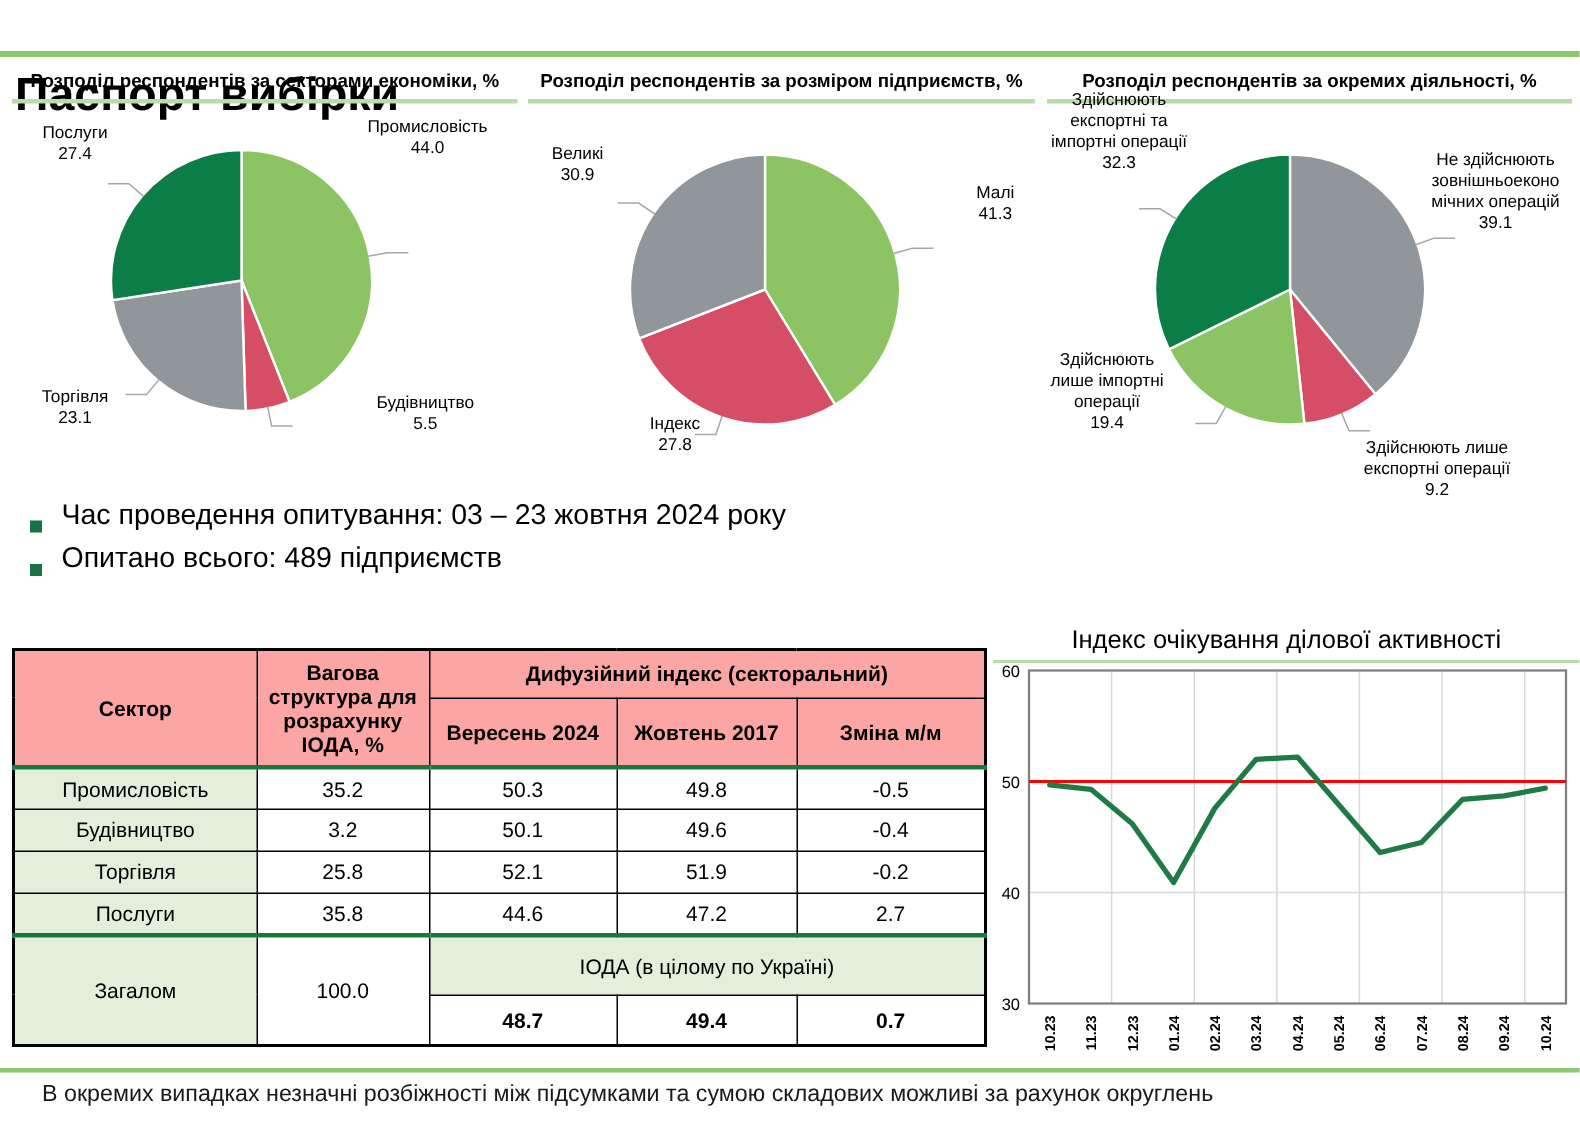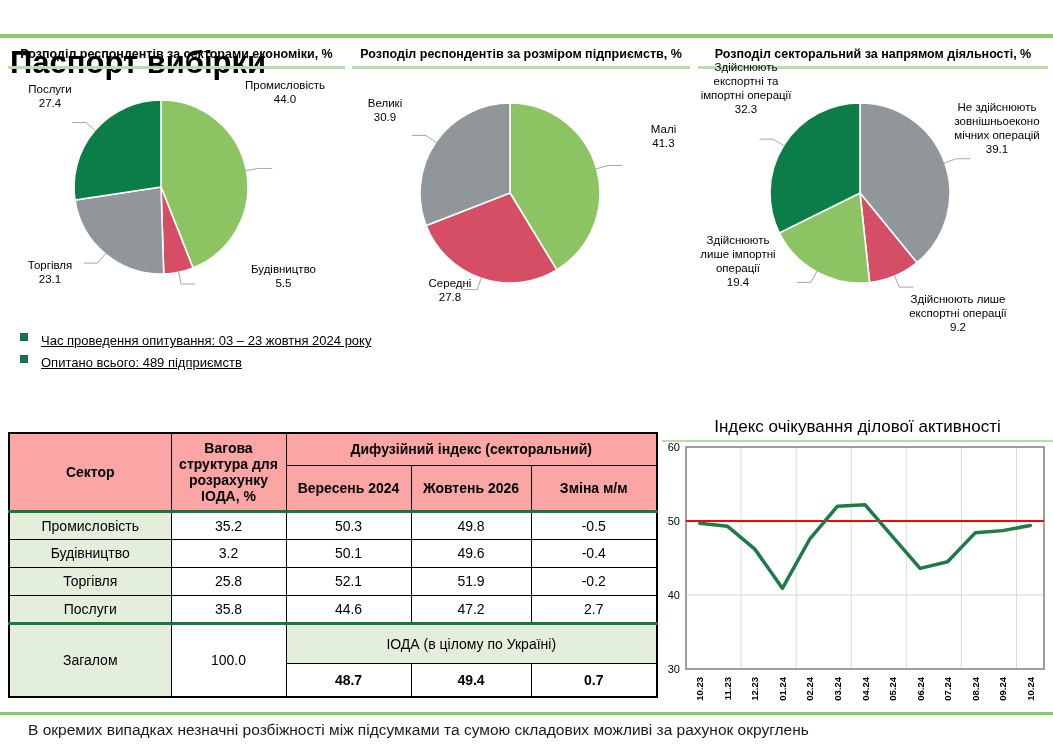--- a/index.html
+++ b/index.html
@@ -15,21 +15,21 @@
   .pie-panel { position:absolute; top:40px; height:294px; }
   #pie-panel-0 { left:8px;   width:337px; }
   #pie-panel-1 { left:352px; width:338px; }
   #pie-panel-2 { left:698px; width:350px; }
   .pie-title { text-align:center; font-weight:bold; font-size:12.5px; margin-top:8px; line-height:1.1; }
   .pie-rule { height:3px; background:#b9dcaa; margin-top:4px; }
   .pie-svg { position:absolute; left:0; top:30px; }
   .pie-label { position:absolute; font-size:11.5px; line-height:1.22; text-align:center; }
 
   .bullets { position:absolute; top:333px; left:20px; list-style:none; margin:0; padding:0; }
-  .bullet { display:flex; align-items:flex-start; margin-bottom:7px; font-size:13px;text-decoration:underline; }
+  .bullet { display:flex; align-items:flex-end; margin-bottom:7px; font-size:19px; }
   .bullet .sq { width:8px; height:8px; background:#177245; margin-right:13px; flex:none; }
 
   table.data {
     position:absolute; top:432px; left:8px; width:648px;
     border-collapse:collapse; table-layout:fixed; border:2px solid #000;
   }
   table.data th, table.data td {
     border:1px solid #000; font-size:14px; padding:2px 4px;
     text-align:center; vertical-align:middle;
   }
@@ -97,27 +97,27 @@
     </svg>
   <div class="pie-label" style="left:2px; top:56px; width:62px;">
     <div>Великі</div>
     <div>30.9</div>
   </div>
   <div class="pie-label" style="left:284px; top:82px; width:55px;">
     <div>Малі</div>
     <div>41.3</div>
   </div>
   <div class="pie-label" style="left:58px; top:236px; width:80px;">
-    <div>Середні</div>
+    <div>Індекс</div>
     <div>27.8</div>
   </div>
 </section>
 
 <section class="pie-panel" id="pie-panel-2">
-  <div class="pie-title">Розподіл секторальний за напрямом діяльності, %</div>
+  <div class="pie-title">Розподіл респондентів за окремих діяльності, %</div>
   <div class="pie-rule"></div>
   <svg class="pie-svg" width="350" height="264">
       <path d="M162,123 L162,33 A90,90 0 0 1 218.93131457218118,192.70527541788607 Z" fill="#909699" stroke="#ffffff" stroke-width="1.6"></path>
       <polyline points="245.83268676308236,93.11554534406034 258.07791067229664,88.7504002819568 272.07791067229664,88.7504002819568" fill="none" stroke="#a6a6a6" stroke-width="1"></polyline>
       <path d="M162,123 L218.93131457218118,192.70527541788607 A90,90 0 0 1 171.59500388477338,212.4870711357299 Z" fill="#d64d66" stroke="#ffffff" stroke-width="1.6"></path>
       <polyline points="196.31697531268827,205.11787384844024 201.32956721229442,217.1126194667517 215.32956721229442,217.1126194667517" fill="none" stroke="#a6a6a6" stroke-width="1"></polyline>
       <path d="M162,123 L171.59500388477338,212.4870711357299 A90,90 0 0 1 81.30230668932874,162.8482407935011 Z" fill="#8cc463" stroke="#ffffff" stroke-width="1.6"></path>
       <polyline points="119.12392300494733,200.99129452390383 112.86112524162502,212.38328136447407 98.86112524162502,212.38328136447407" fill="none" stroke="#a6a6a6" stroke-width="1"></polyline>
       <path d="M162,123 L81.30230668932874,162.8482407935011 A90,90 0 0 1 161.99999999999997,33 Z" fill="#0b7d46" stroke="#ffffff" stroke-width="1.6"></path>
       <polyline points="86.40870437656483,76.0217494368891 75.36727917314171,69.15975778160323 61.36727917314171,69.15975778160323" fill="none" stroke="#a6a6a6" stroke-width="1"></polyline>
@@ -160,21 +160,21 @@
       <col style="width:126px">
   </colgroup>
   <tbody>
       <tr style="height:32px">
     <th rowspan="2">Сектор</th>
     <th rowspan="2">Вагова структура для розрахунку ІОДА, %</th>
     <th colspan="3">Дифузійний індекс (секторальний)</th>
   </tr>
   <tr style="height:46px">
     <th>Вересень 2024</th>
-    <th>Жовтень 2026</th>
+    <th>Жовтень 2017</th>
     <th>Зміна м/м</th>
   </tr>
   <tr class="green-top" style="height:28px">
     <td class="sector">Промисловість</td>
     <td>35.2</td>
     <td>50.3</td>
     <td>49.8</td>
     <td>-0.5</td>
   </tr>
   <tr style="height:28px">

